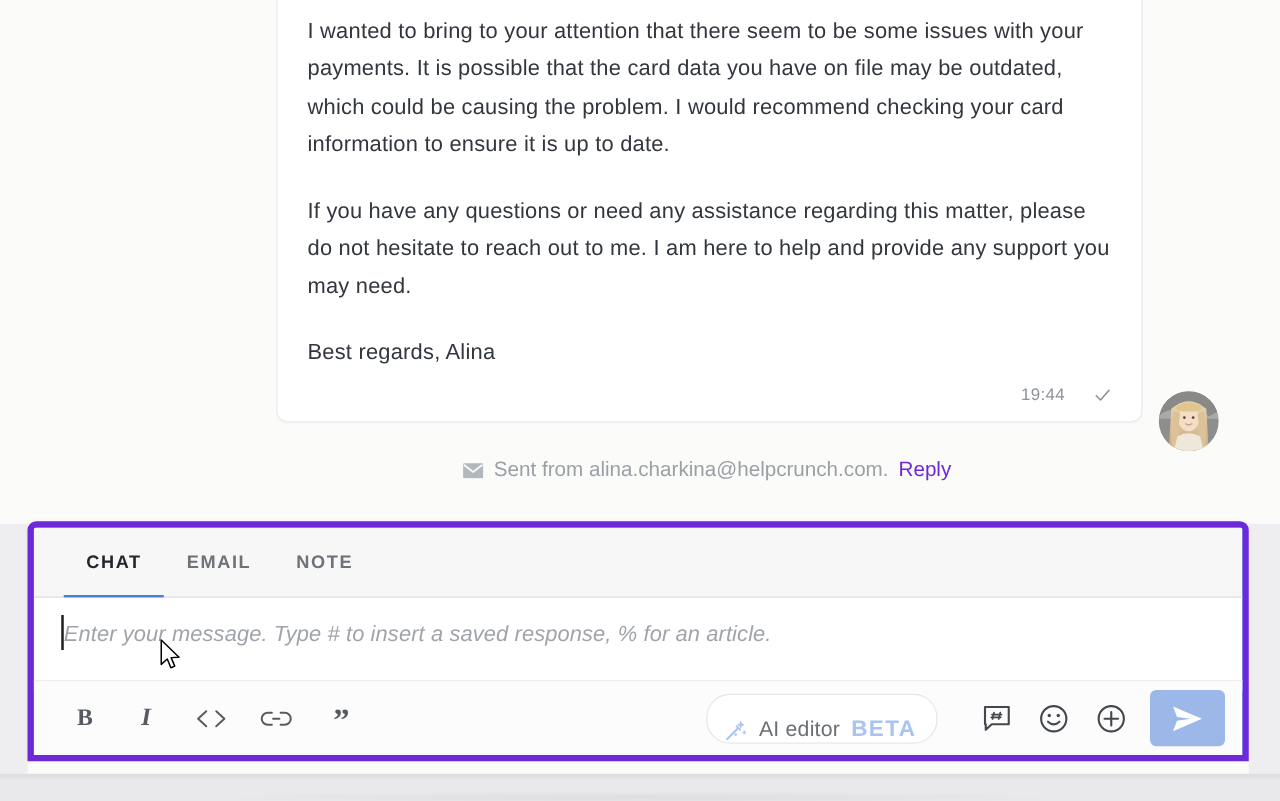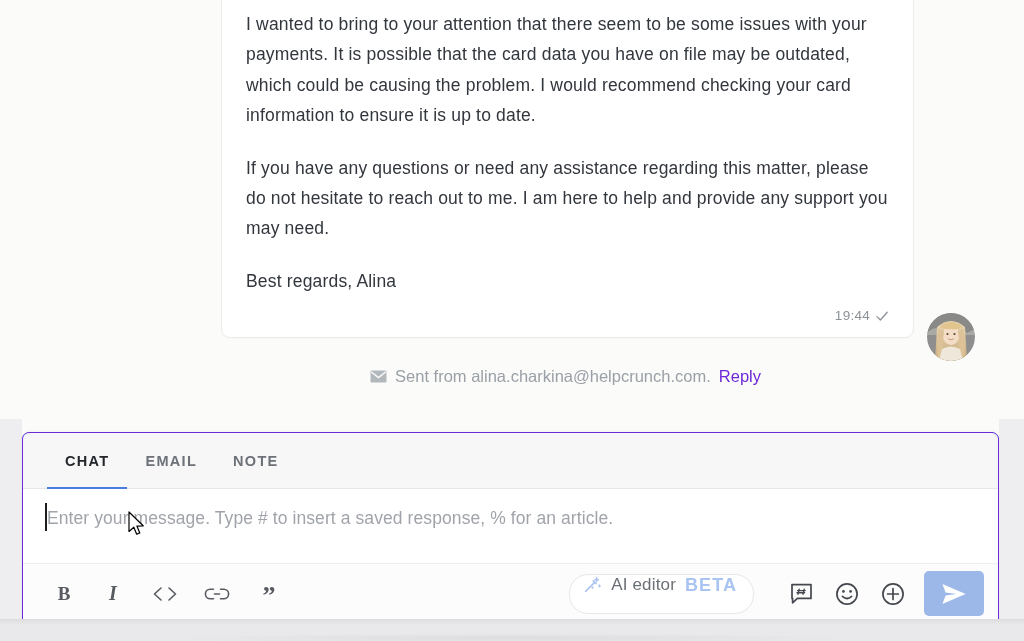--- a/index.html
+++ b/index.html
@@ -59,21 +59,21 @@
     letter-spacing: 0.01em;
   }
   .msg-para:last-of-type {
     margin-bottom: 10px;
   }
 
   .msg-meta {
     display: flex;
     justify-content: flex-end;
     align-items: center;
-    gap: 5px;
+    gap: 23px;
     padding: 2px 0 6px 0;
   }
   .msg-time {
     font-size: 13.5px;
     color: #8d9299;
     letter-spacing: 0.02em;
   }
   .check-icon {
     display: inline-block;
     width: 14px;
@@ -116,25 +116,25 @@
   .envelope-icon svg { display: block; }
   .reply-link {
     color: #6d28d9;
     cursor: pointer;
   }
 
   
   .composer {
     position: absolute;
     left: 22px;
-    top: 432px;
+    top: 417px;
     width: 977px;
     height: 192px;
     background: #3b82f6;
-    border: 1px solid #6d28d9;
+    border: 5px solid #6d28d9;
     border-radius: 7px 7px 0 0;
     box-shadow: 0 -1px 3px rgba(0,0,0,0.04);
     overflow: hidden;
     box-sizing: border-box;
   }
 
   .tabs {
     position: relative;
     height: 56px;
     background: #f7f7f8;
@@ -170,20 +170,21 @@
     height: 3px;
     background: #4a7ddb;
   }
 
   .editor-area {
     position: relative;
     height: 75px;
     background: #ffffff;
     padding: 18px 24px 0 24px;
     box-sizing: border-box;
+    font-style: italic;
   }
   .editor-line {
     position: relative;
     display: flex;
     align-items: flex-start;
   }
   .caret {
     position: absolute;
     left: -2px;
     top: -4px;
@@ -251,21 +252,21 @@
   .fmt-btn svg { display: block; }
 
   .toolbar-right {
     display: flex;
     align-items: center;
     gap: 0;
   }
 
   .ai-editor {
     display: flex;
-    align-items: flex-start;
+    align-items: flex-end;
     gap: 9px;
     height: 38px;
     padding: 0 16px 0 13px;
     border: 1px solid #e7e7e9;
     border-radius: 19px;
     background: #ffffff;
     cursor: pointer;
     user-select: none;
     margin-right: 24px;
   }

